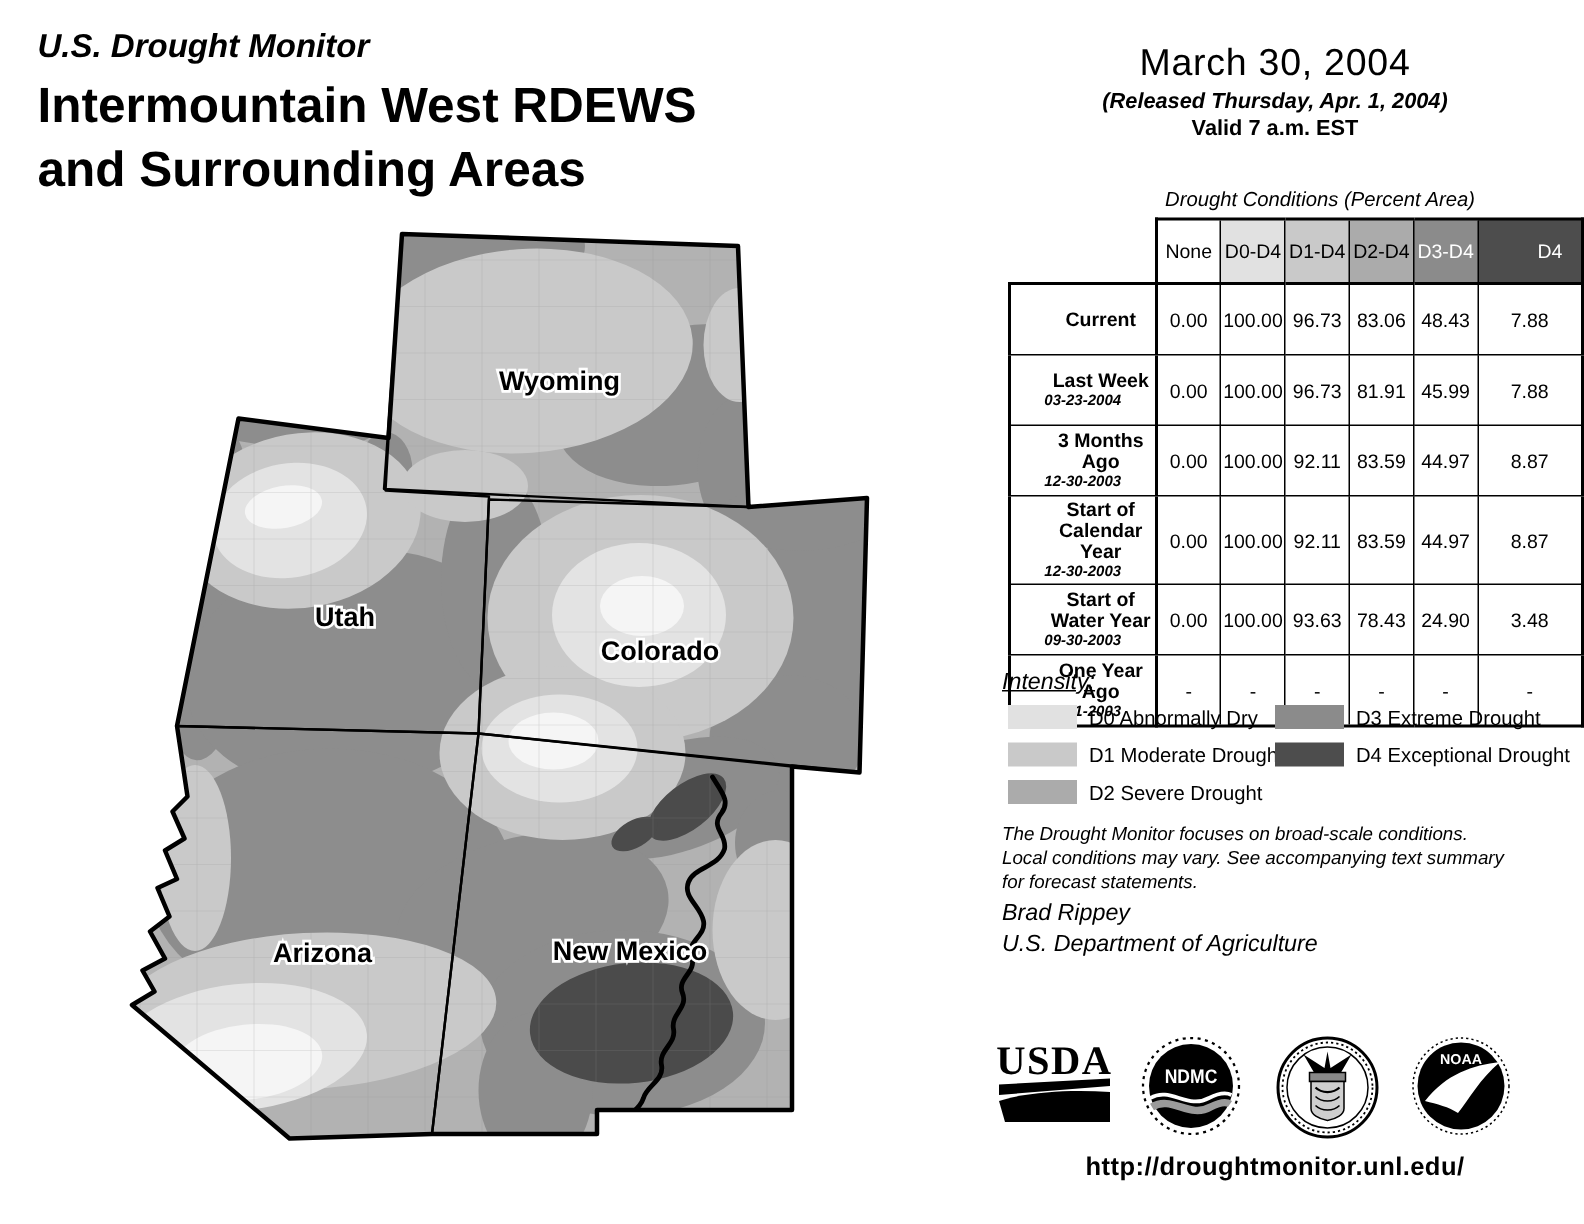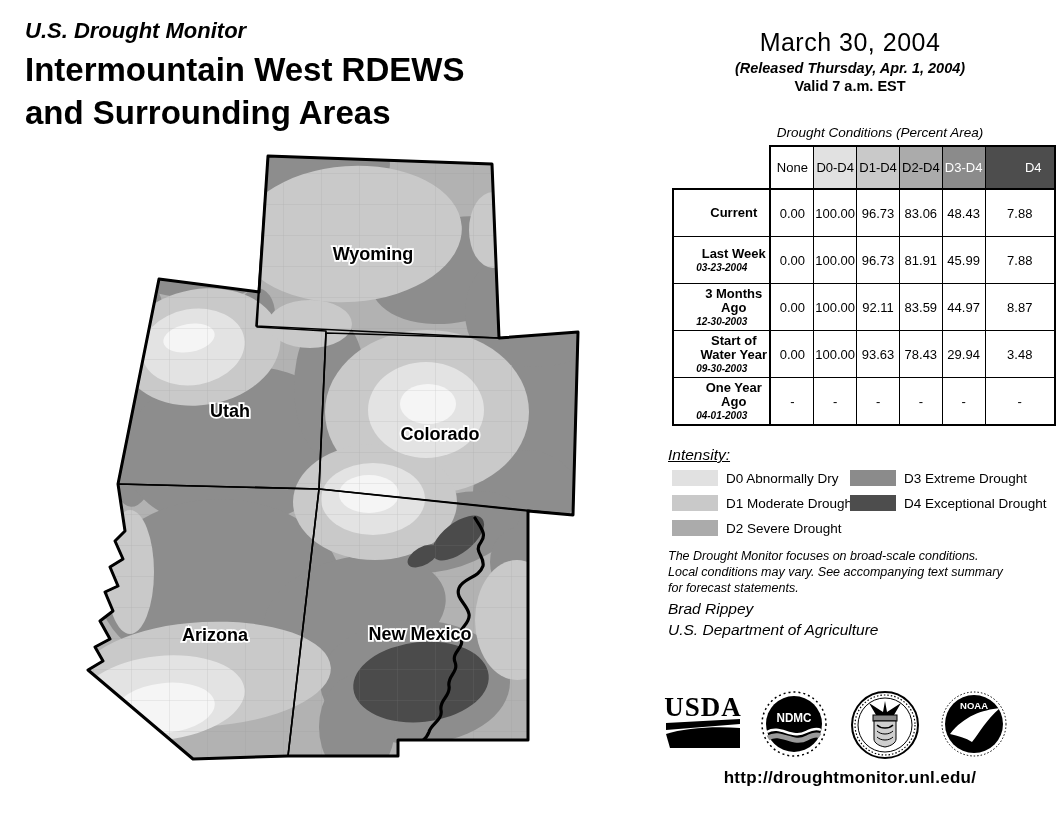--- a/index.html
+++ b/index.html
@@ -215,28 +215,40 @@
         </td>
     <td>0.00</td>
     <td>100.00</td>
     <td>92.11</td>
     <td>83.59</td>
     <td>44.97</td>
     <td class="last">8.87</td>
   </tr>
   <tr>
     <td class="lbl">
+          <div class="rl">Start of Calendar Year</div>
+        <div class="rd">12-30-2003</div>
+        </td>
+    <td>0.00</td>
+    <td>100.00</td>
+    <td>92.11</td>
+    <td>83.59</td>
+    <td>44.97</td>
+    <td class="last">8.87</td>
+  </tr>
+  <tr>
+    <td class="lbl">
           <div class="rl">Start of Water Year</div>
         <div class="rd">09-30-2003</div>
         </td>
     <td>0.00</td>
     <td>100.00</td>
     <td>93.63</td>
     <td>78.43</td>
-    <td>29.94</td>
+    <td>24.90</td>
     <td class="last">3.48</td>
   </tr>
   <tr class="lastrow">
     <td class="lbl">
           <div class="rl">One Year Ago</div>
         <div class="rd">04-01-2003</div>
         </td>
     <td>-</td>
     <td>-</td>
     <td>-</td>

